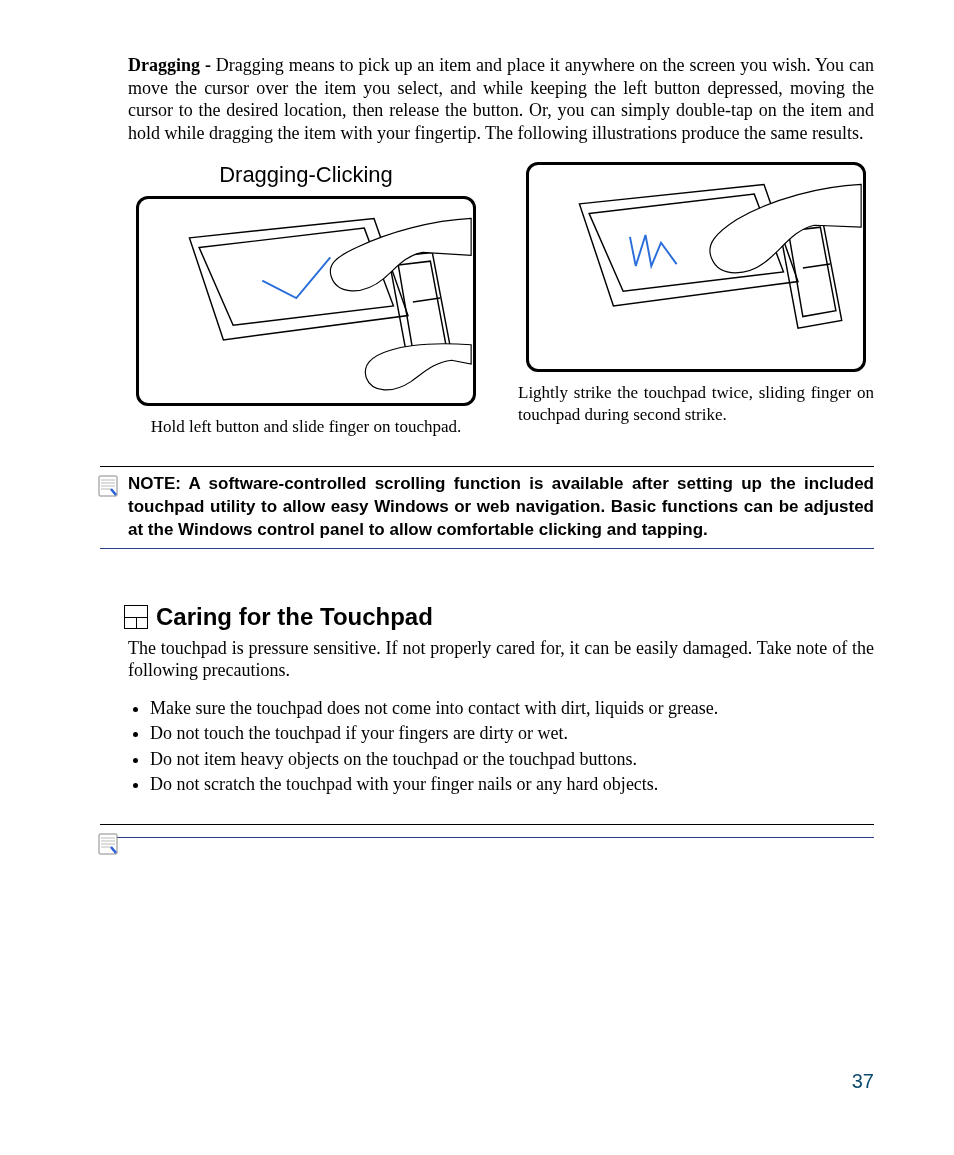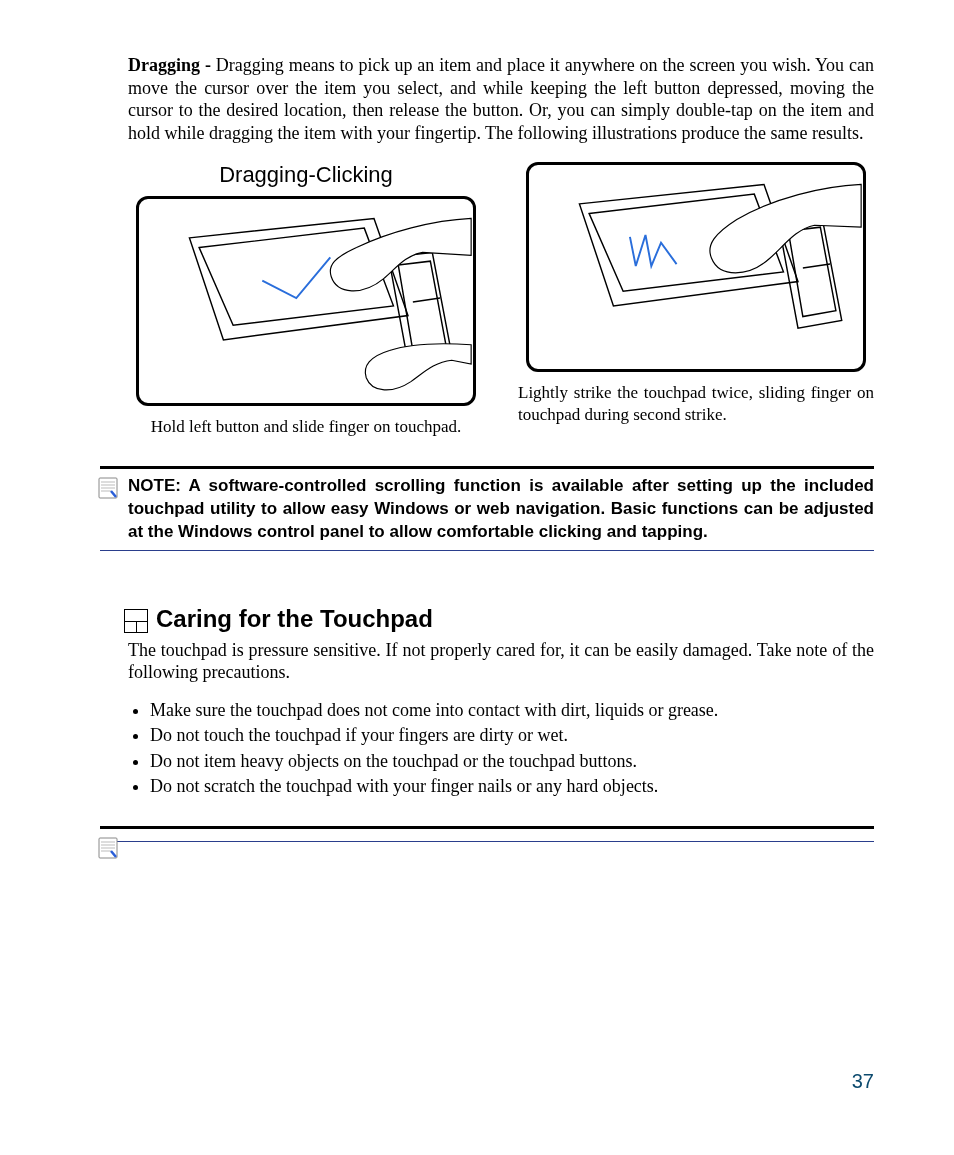--- a/index.html
+++ b/index.html
@@ -82,21 +82,21 @@
   .fig-box svg { width:100%; height:100%; }
   .fig-caption {
     font-size: 17px;
     line-height: 1.3;
     text-align: center;
     width: 100%;
     margin-top: 10px;
   }
   .fig-caption.justify { text-align: justify; }
   .note-box {
-    border-top: 3px solid #000000;
+    border-top: 1px solid #000000;
     border-bottom: 1px solid #2a3e8c;
     padding: 6px 0;
     margin-top: 28px;
     margin-left: -28px;
     position: relative;
   }
   .note-box .note-text {
     font-family: Arial, Helvetica, sans-serif;
     font-weight: bold;
     font-size: 17px;
@@ -106,21 +106,21 @@
   }
   .note-icon {
     position: absolute;
     left: -2px;
     top: 8px;
     width: 20px;
     height: 22px;
   }
   .section-head {
     display: flex;
-    align-items: flex-end;
+    align-items: center;
     margin-top: 54px;
     margin-left: -28px;
     padding-left: 24px;
   }
   .section-icon {
     width: 22px;
     height: 22px;
     border: 1px solid #000;
     position: relative;
     margin-right: 8px;

